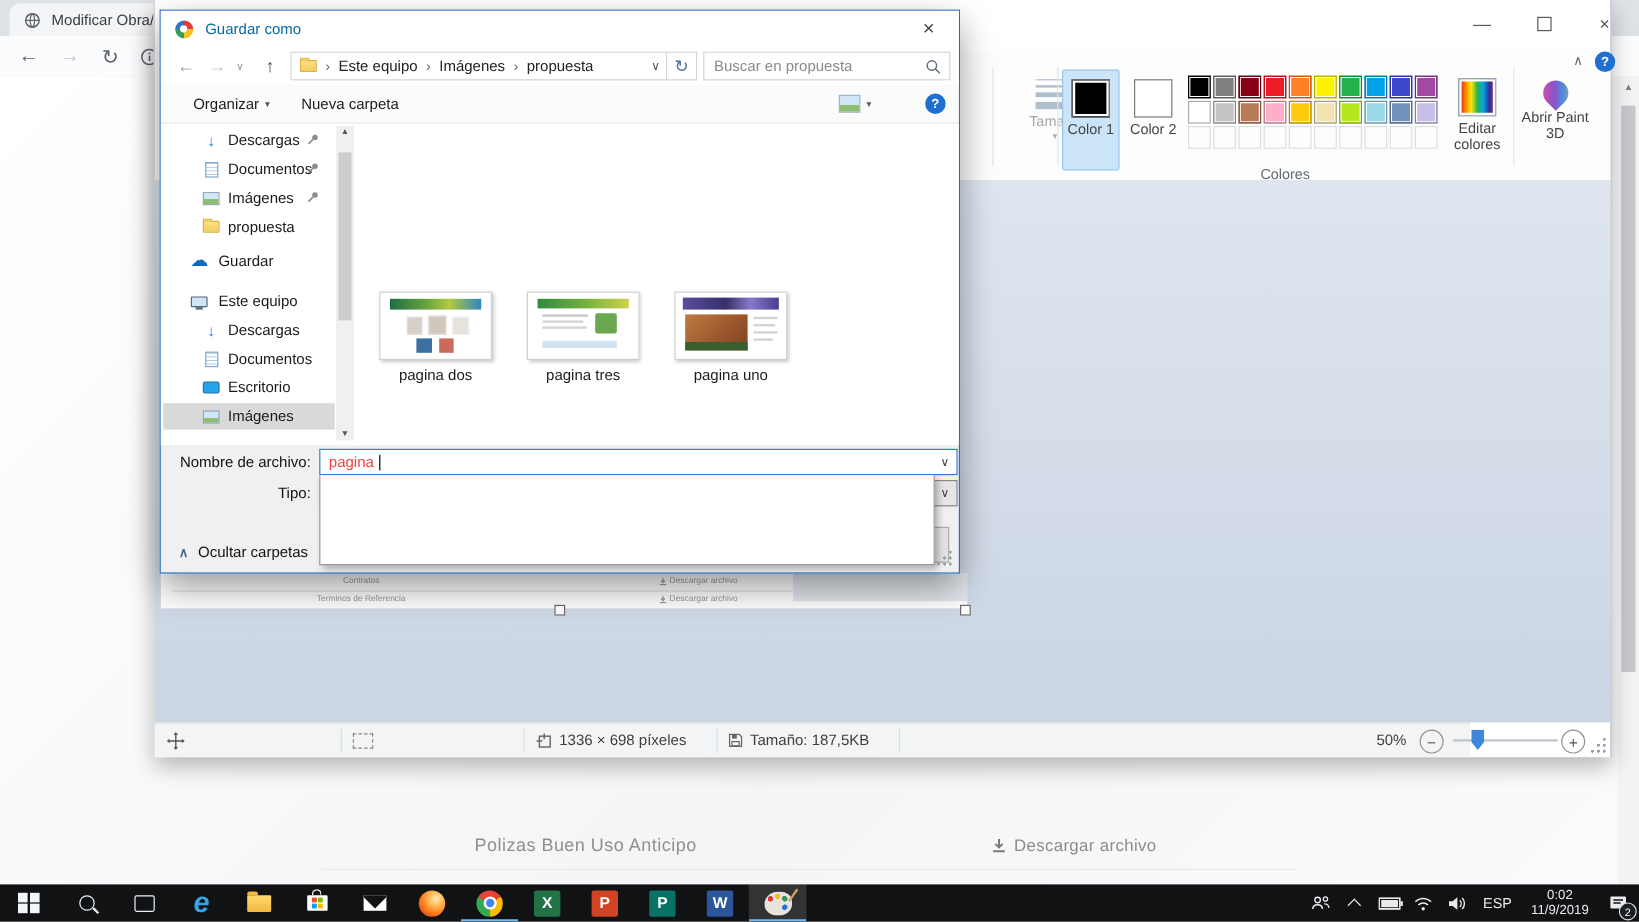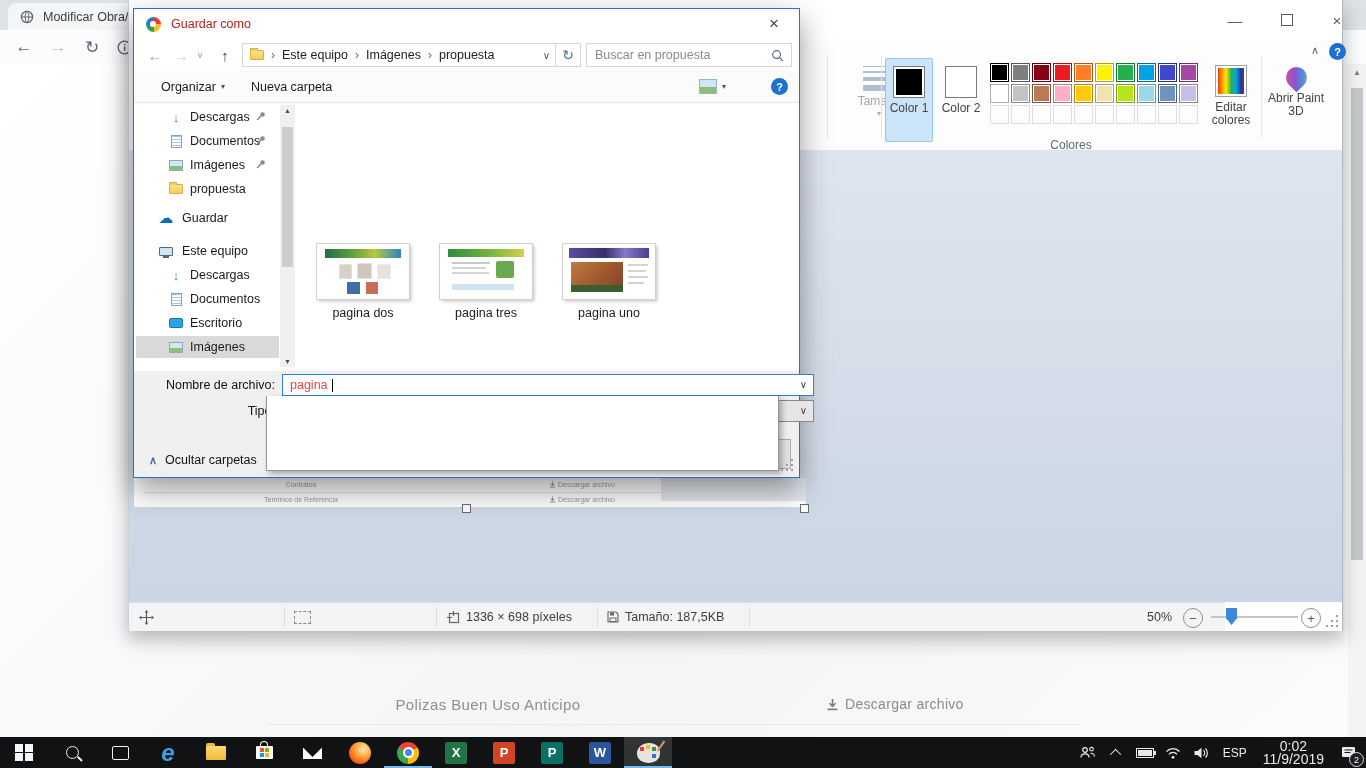--- a/index.html
+++ b/index.html
@@ -77,21 +77,21 @@
       radial-gradient(circle at 7px 6px,#9aa0a6 1.2px,transparent 1.4px),
       radial-gradient(circle at 12px 6px,#9aa0a6 1.2px,transparent 1.4px),
       radial-gradient(circle at 12px 1px,#9aa0a6 1.2px,transparent 1.4px);}
   
   .dialog{position:absolute;left:133px;top:8px;width:667px;height:470px;background:#f0f0f0;
     border:1px solid #2a70c8;box-shadow:0 12px 28px rgba(0,0,0,.4);box-sizing:border-box;}
   .dtitle{position:absolute;left:0;top:0;width:665px;height:30px;background:#fff;display:flex;align-items:center;}
   .dlogo{width:15px;height:15px;border-radius:50%;margin-left:12px;
     background:conic-gradient(#e23b3b 0 25%,#f4c020 0 50%,#33a05a 0 75%,#2f74d0 0);position:relative;}
   .dlogo::after{content:'';position:absolute;left:4px;top:4px;width:6px;height:6px;border-radius:50%;background:#fff;}
-  .dtitle-text{font-size:12.5px;color:#b91c1c;margin-left:10px;}
+  .dtitle-text{font-size:12.5px;color:#0369a1;margin-left:10px;}
   .dclose{position:absolute;right:8px;top:2px;width:34px;height:25px;display:flex;align-items:center;justify-content:center;
     font-size:17px;color:#444;}
   .daddr{position:absolute;left:0;top:30px;width:665px;height:32px;background:#fff;}
   .navgl{position:absolute;top:0;height:32px;display:flex;align-items:center;justify-content:center;font-size:15px;}
   .crumbbox{position:absolute;left:108px;top:4px;width:314px;height:24px;background:#fff;border:1px solid #d4d7da;
     display:flex;align-items:center;font-size:12.5px;color:#222;gap:7px;padding-left:7px;box-sizing:border-box;}
   .crumb-chev{color:#6a6a6a;font-size:12px;}
   .crumb-dd{position:absolute;right:5px;color:#555;font-size:10px;}
   .refbox{position:absolute;left:422px;top:4px;width:25px;height:24px;border:1px solid #d4d7da;border-left:none;
     display:flex;align-items:center;justify-content:center;font-size:14px;color:#4a6e9c;box-sizing:border-box;}
@@ -121,21 +121,21 @@
   .ic-pc::after{content:'';position:absolute;left:3px;bottom:-3px;width:6px;height:2px;background:#58677a;}
   .ic-desktop{width:14px;height:10px;background:#27a3e8;border:1px solid #1578b4;border-radius:2px;box-sizing:border-box;}
   .dscroll{position:absolute;left:146px;top:2px;width:15px;height:262px;background:#f0f0f0;}
   .dscroll .ar{position:absolute;left:0;width:15px;text-align:center;font-size:7px;color:#505050;}
   .dthumb{position:absolute;left:2px;top:22px;width:11px;height:140px;background:#cdcdcd;}
   .file{position:absolute;top:140px;width:96px;}
   .fthumb{position:relative;width:92px;height:55px;margin:0 auto;background:#fff;border:1px solid #d0d0d0;
     box-shadow:1.5px 1.5px 3px rgba(0,0,0,.22);overflow:hidden;}
   .fname{margin-top:6px;text-align:center;font-size:12.5px;color:#1c1c1c;}
   .th-el{position:absolute;}
-  .frow{position:absolute;left:16px;top:365px;width:665px;height:16px;}
+  .frow{position:absolute;left:0;top:365px;width:665px;height:16px;}
   .flabel{position:absolute;left:0;top:4px;width:125px;text-align:right;font-size:12.5px;color:#111;}
   .combo{position:absolute;left:132px;top:0;width:532px;height:22px;background:#fff;border:1px solid #2f7fd6;
     box-sizing:border-box;display:flex;align-items:center;}
   .combo .val{font-size:12.5px;color:#ef4444;margin-left:7px;}
   .caretbar{width:1px;height:13px;background:#000;margin-left:4px;}
   .combo-arrow{position:absolute;right:6px;top:4px;font-size:10px;color:#444;}
   .combo2{position:absolute;left:132px;top:0;width:532px;height:22px;background:#e6e6e6;border:1px solid #8a8a8a;box-sizing:border-box;}
   .acdrop{position:absolute;left:132px;top:387px;width:513px;height:75px;background:#fff;border:1px solid #979797;
     border-top:none;box-shadow:3px 3px 6px rgba(0,0,0,.3);box-sizing:border-box;}
   .sliverbtn{position:absolute;left:600px;top:430px;width:57px;height:30px;background:#e1e1e1;border:1px solid #adadad;box-sizing:border-box;}
@@ -174,21 +174,21 @@
       radial-gradient(circle at 11px 4px,#f4c020 2.2px,transparent 2.4px),
       radial-gradient(circle at 17px 6px,#3a8f5a 2.2px,transparent 2.4px),
       radial-gradient(circle at 17px 13px,#2f74d0 2.2px,transparent 2.4px);}
   .palico::after{content:'';position:absolute;right:-2px;top:-3px;width:2px;height:12px;background:#c9a063;transform:rotate(35deg);}
   .tray{position:absolute;right:0;top:0;height:31px;display:flex;align-items:center;color:#e8eaec;}
   .tray .ti{display:flex;align-items:center;justify-content:center;height:31px;}
   .chevup{width:7px;height:7px;border-top:1.6px solid #e8eaec;border-left:1.6px solid #e8eaec;transform:rotate(45deg) translateY(2px);}
   .batt{width:16px;height:8px;border:1px solid #e8eaec;position:relative;background:#e8eaec;box-shadow:inset 0 0 0 1px #101214;}
   .batt::after{content:'';position:absolute;right:-3px;top:2px;width:2px;height:4px;background:#e8eaec;}
   .lang{font-size:12px;padding:0 8px;}
-  .clock{font-size:14px;line-height:13px;text-align:center;padding:0 8px;}
+  .clock{font-size:11px;line-height:13px;text-align:center;padding:0 8px;}
   .notif{position:relative;width:34px;}
   .badge{position:absolute;right:2px;bottom:1px;width:13px;height:13px;border-radius:50%;background:#1b1d21;
     border:1px solid #d8dde2;color:#fff;font-size:9px;display:flex;align-items:center;justify-content:center;}
 </style>
 </head>
 <body>
 
 <div class="screen">
 
   <section class="browser">

